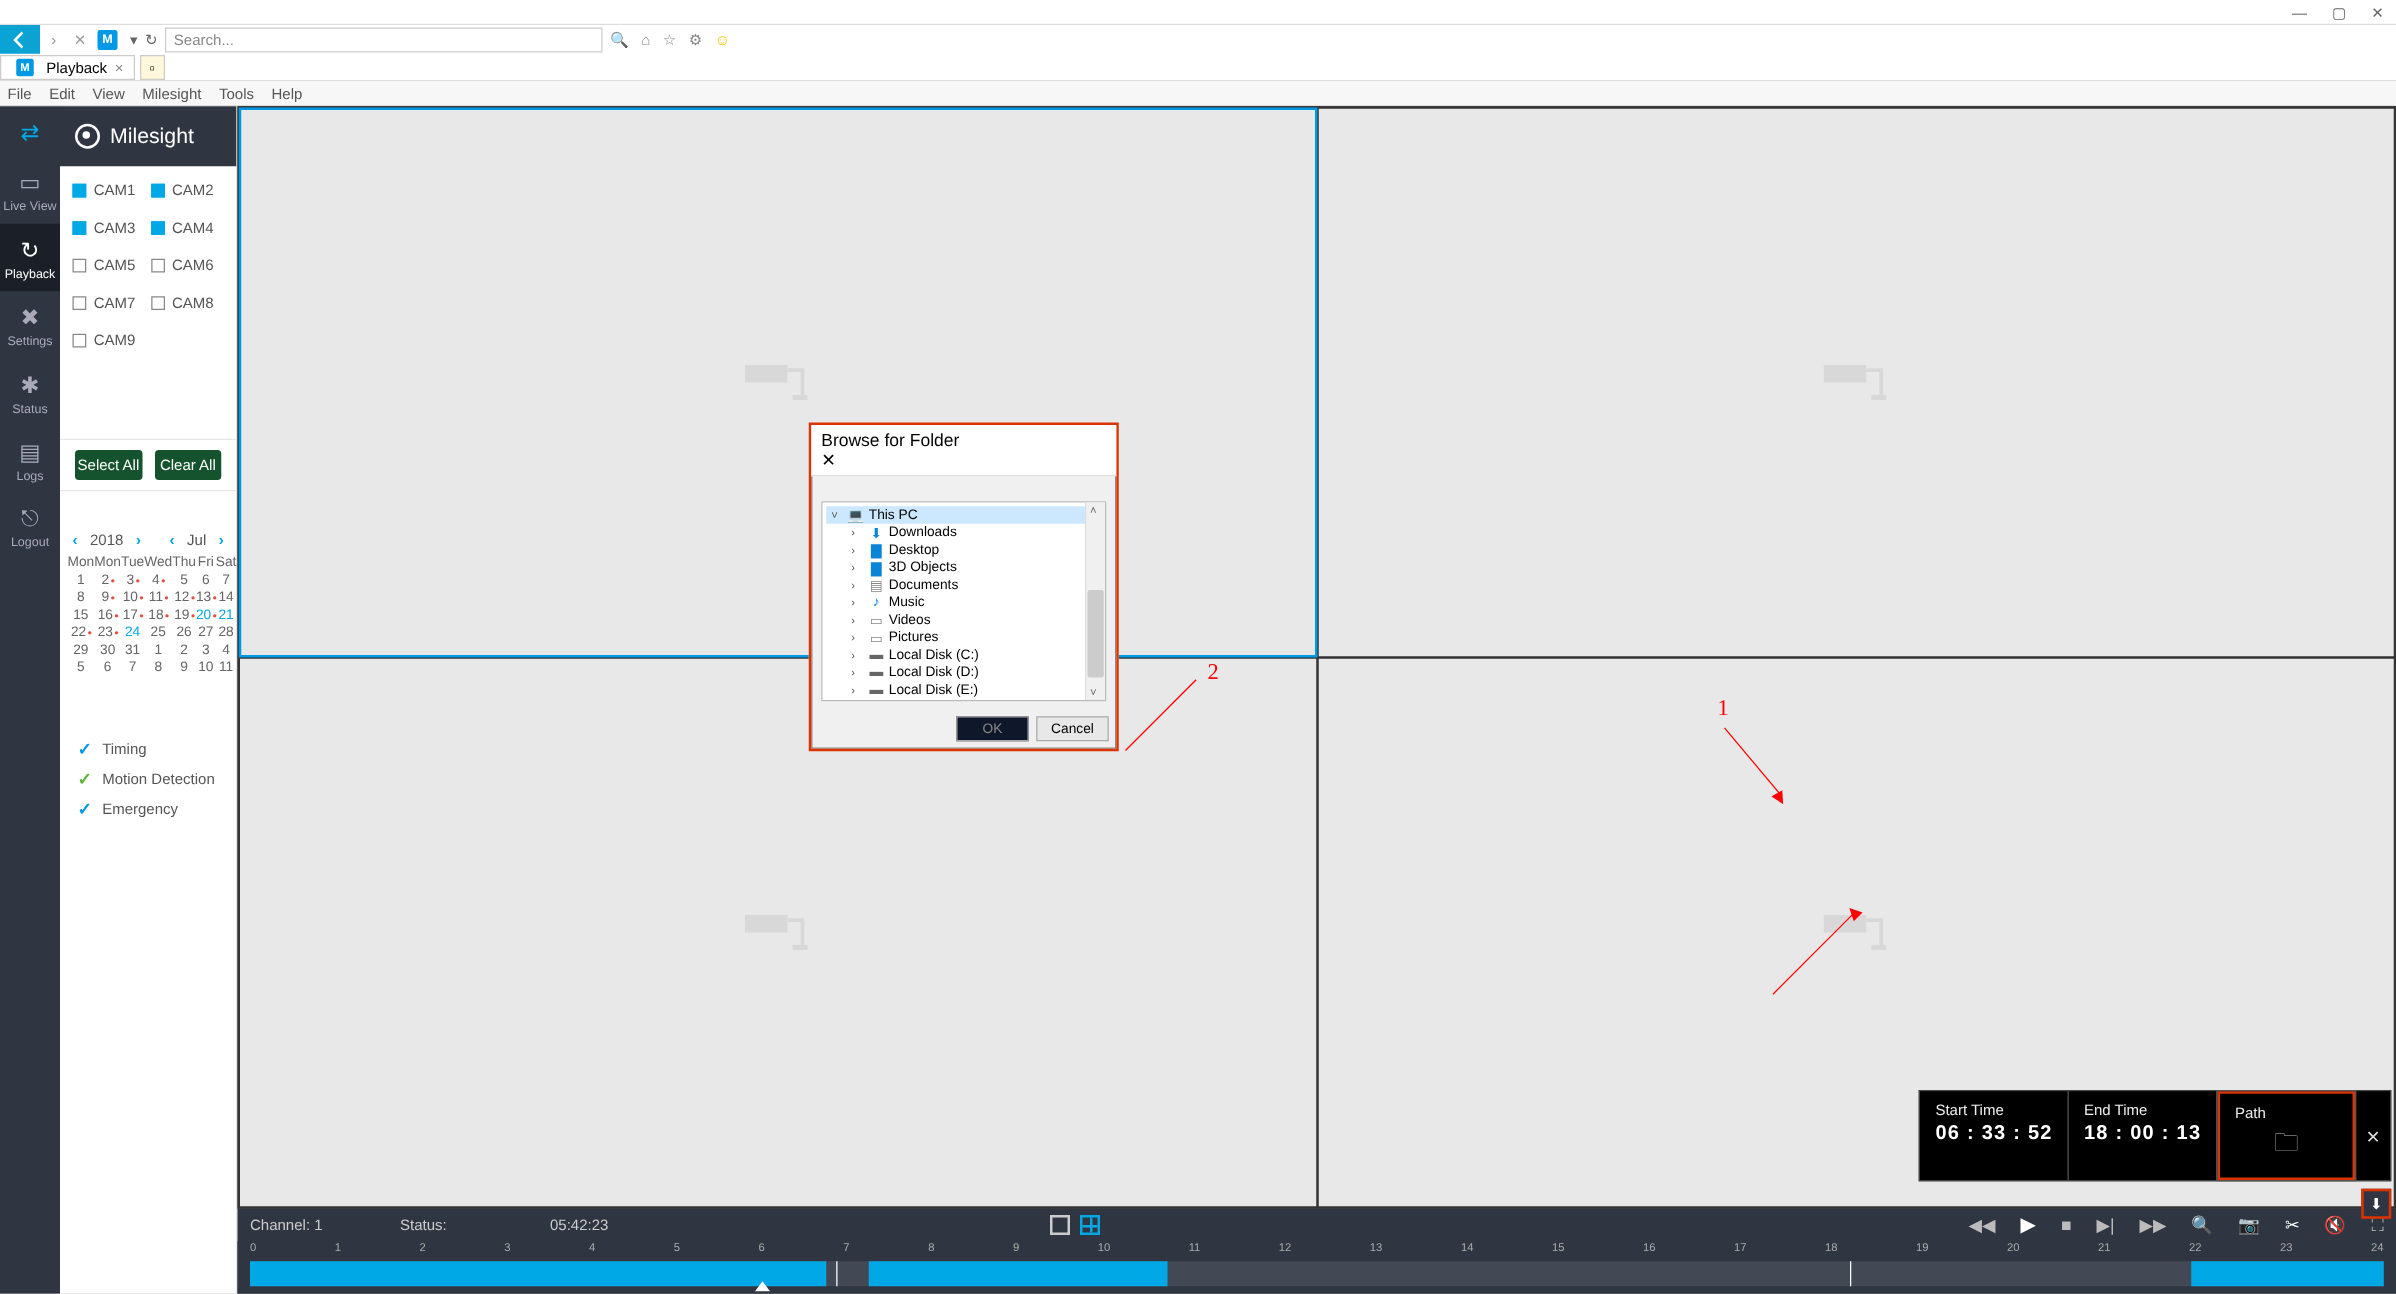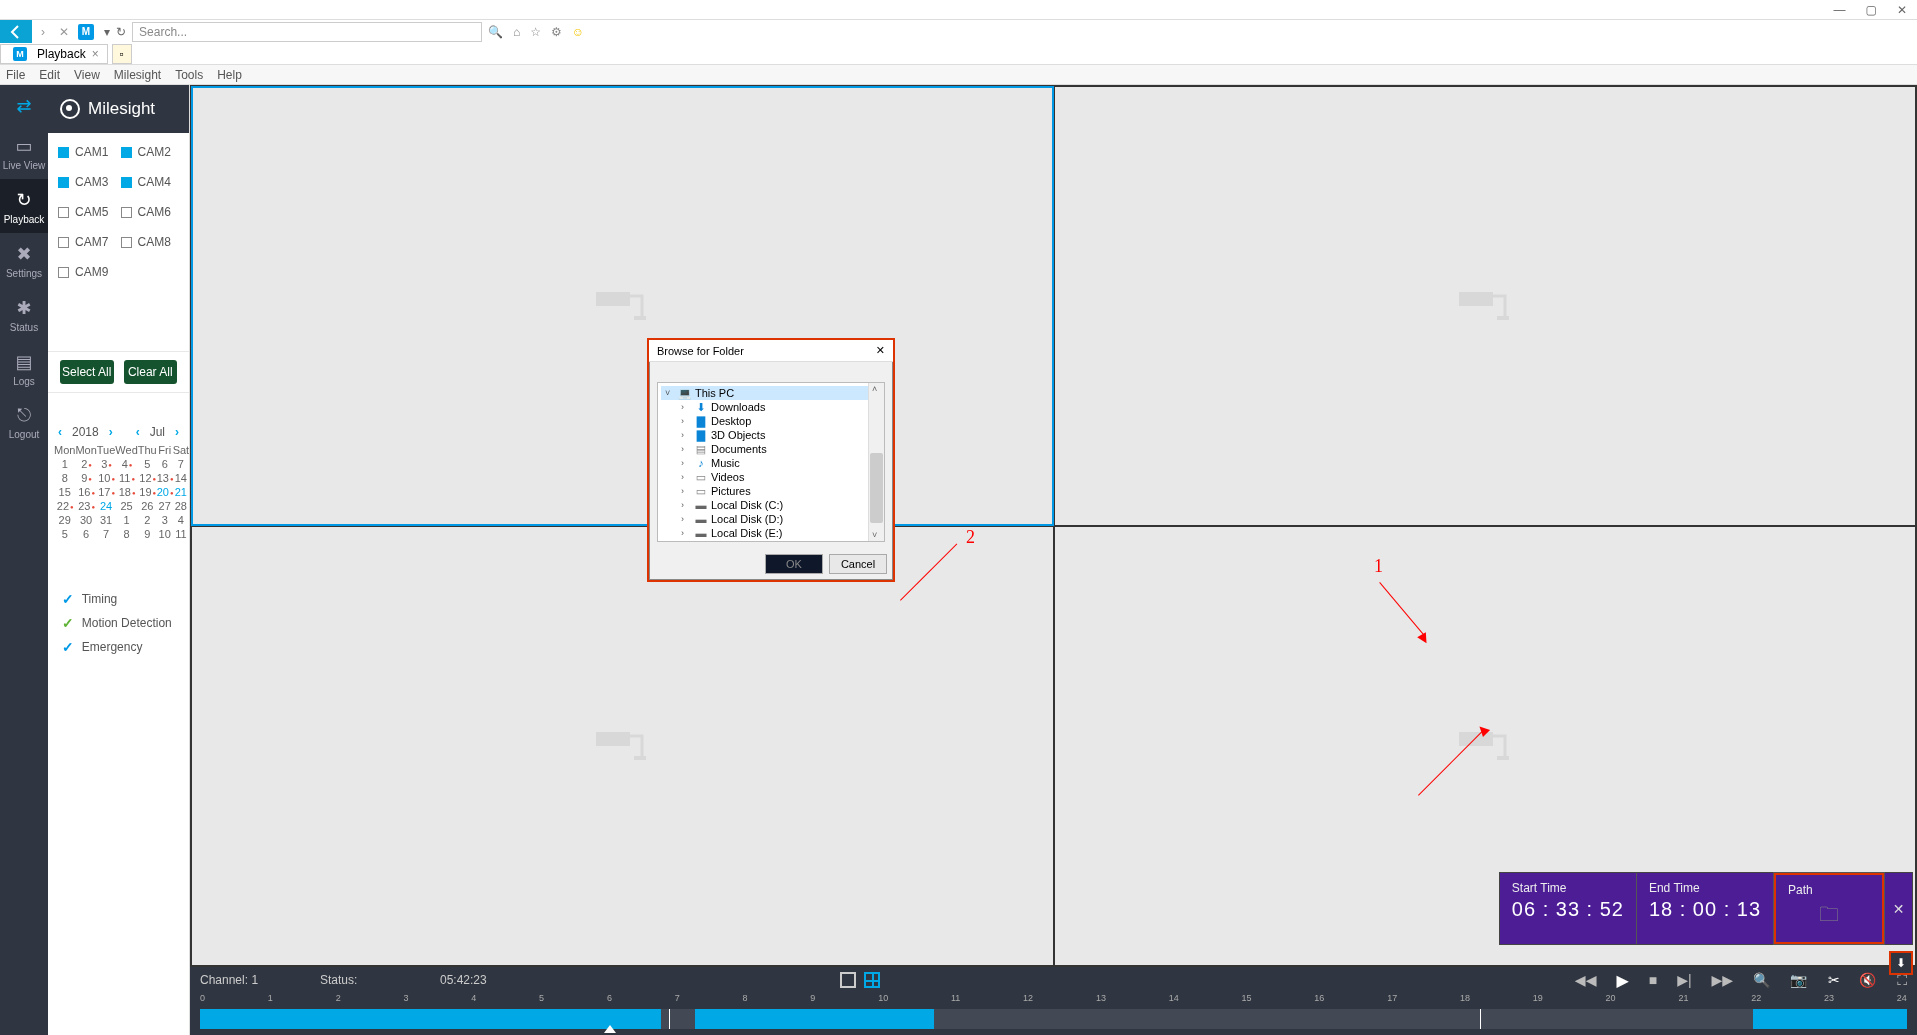--- a/index.html
+++ b/index.html
@@ -60,24 +60,24 @@
 .leg-green { color: #5fb336; }
 
 
 .video-area { flex: 1; display: flex; flex-direction: column; background: #e8e8e8; position: relative; }
 .v-grid { flex: 1; display: grid; grid-template-columns: 1fr 1fr; grid-template-rows: 1fr 1fr; gap: 2px; background: #333; border: 2px solid #333; }
 .v-cell { background: #e8e8e8; display: flex; align-items: center; justify-content: center; position: relative; }
 .v-cell.active { outline: 2px solid #0099e5; outline-offset: -1px; }
 .cam-svg { width: 56px; height: 40px; opacity: 0.35; }
 
 
-.dl-bar { position: absolute; right: 4px; bottom: 90px; display: flex; background: #4c1d95; color: #ddd; border: 1px solid #444; }
+.dl-bar { position: absolute; right: 4px; bottom: 90px; display: flex; background: #000000; color: #ddd; border: 1px solid #444; }
 .dl-cell { padding: 8px 12px; border-right: 1px solid #555; min-width: 110px; }
 .dl-cell .lbl { font-size: 12px; color: #eee; margin-bottom: 3px; }
-.dl-cell .val { font-size: 20px; color: #fff; letter-spacing: 1px; }
+.dl-cell .val { font-size: 16px; color: #fff; letter-spacing: 1px; font-weight: bold; }
 .dl-path { display: flex; align-items: center; justify-content: center; width: 66px; border: 2px solid #d30; outline: 1px solid #555; }
 .dl-close { width: 28px; display: flex; align-items: center; justify-content: center; font-size: 14px; border-left: 1px solid #555; }
 .dl-down { position: absolute; right: 4px; bottom: 60px; width: 24px; height: 24px; background: #303641; border: 2px solid #d30; color: #fff; display: flex; align-items: center; justify-content: center; }
 
 
 .vt-bottom { background: #303641; color: #ccc; }
 .vt-status { display: flex; align-items: center; padding: 4px 10px; height: 26px; }
 .vt-status .s-item { width: 120px; }
 .vt-status .s-time { width: 120px; }
 .layout-btns { display: flex; gap: 8px; margin-left: 280px; }
@@ -92,21 +92,21 @@
 
 .timeline { height: 42px; position: relative; background: #303641; }
 .tl-ticks { position: absolute; top: 0; left: 10px; right: 10px; height: 14px; display: flex; justify-content: space-between; font-size: 9px; color: #aaa; }
 .tl-track { position: absolute; top: 16px; left: 10px; right: 10px; height: 20px; background: #424854; }
 .tl-seg { position: absolute; top: 0; height: 100%; background: #00a8e6; }
 .tl-marker { position: absolute; top: 10px; width: 0; height: 0; border-left: 6px solid transparent; border-right: 6px solid transparent; border-bottom: 8px solid #fff; }
 .tl-line { position: absolute; top: 0; bottom: 0; width: 1px; background: #fff; }
 
 
 .dialog { position: absolute; left: 647px; top: 338px; width: 248px; background: #f0f0f0; border: 2px solid #d30; box-shadow: 0 0 0 1px #888 inset; }
-.dlg-title { display: flex; justify-content: space-between; align-items: flex-end; padding: 4px 8px; background: #fff; border-bottom: 1px solid #ddd; font-size: 11px; }
+.dlg-title { display: flex; justify-content: space-between; align-items: flex-start; padding: 4px 8px; background: #fff; border-bottom: 1px solid #ddd; font-size: 14px; flex-direction: column; }
 .dlg-body { padding: 20px 8px 6px; }
 .tree-box { background: #fff; border: 1px solid #bbb; height: 160px; position: relative; }
 .tree-scroll { position: absolute; right: 0; top: 0; bottom: 0; width: 16px; background: #f0f0f0; border-left: 1px solid #ddd; }
 .tree-scroll .thumb { position: absolute; right: 1px; top: 70px; width: 13px; height: 70px; background: #ccc; border-radius: 2px; }
 .tree-scroll .arr-up, .tree-scroll .arr-dn { position: absolute; left: 3px; font-size: 9px; color: #666; }
 .tree-scroll .arr-up { top: 1px; }
 .tree-scroll .arr-dn { bottom: 1px; }
 .tree { padding: 3px; font-size: 11px; }
 .tree-row { display: flex; align-items: center; gap: 3px; padding: 0 2px; height: 14px; white-space: nowrap; }
 .tree-row.root { background: #cce8ff; }

